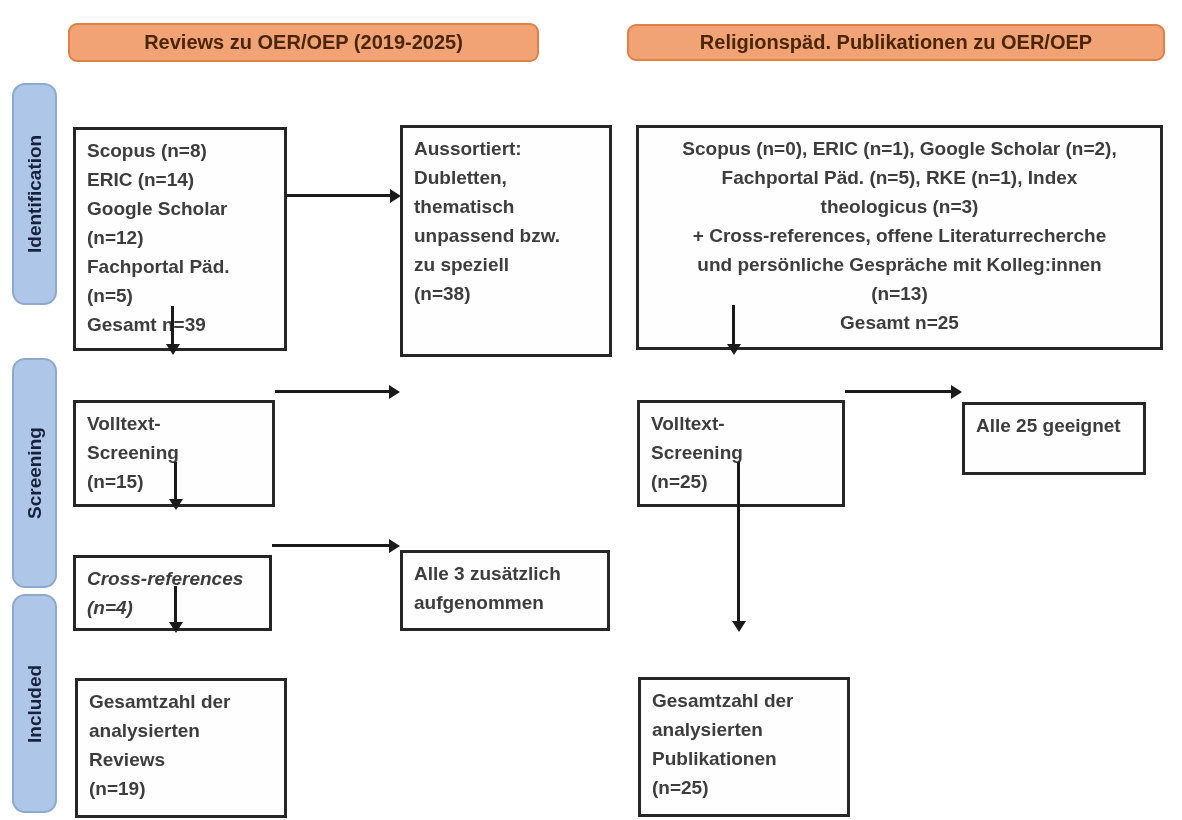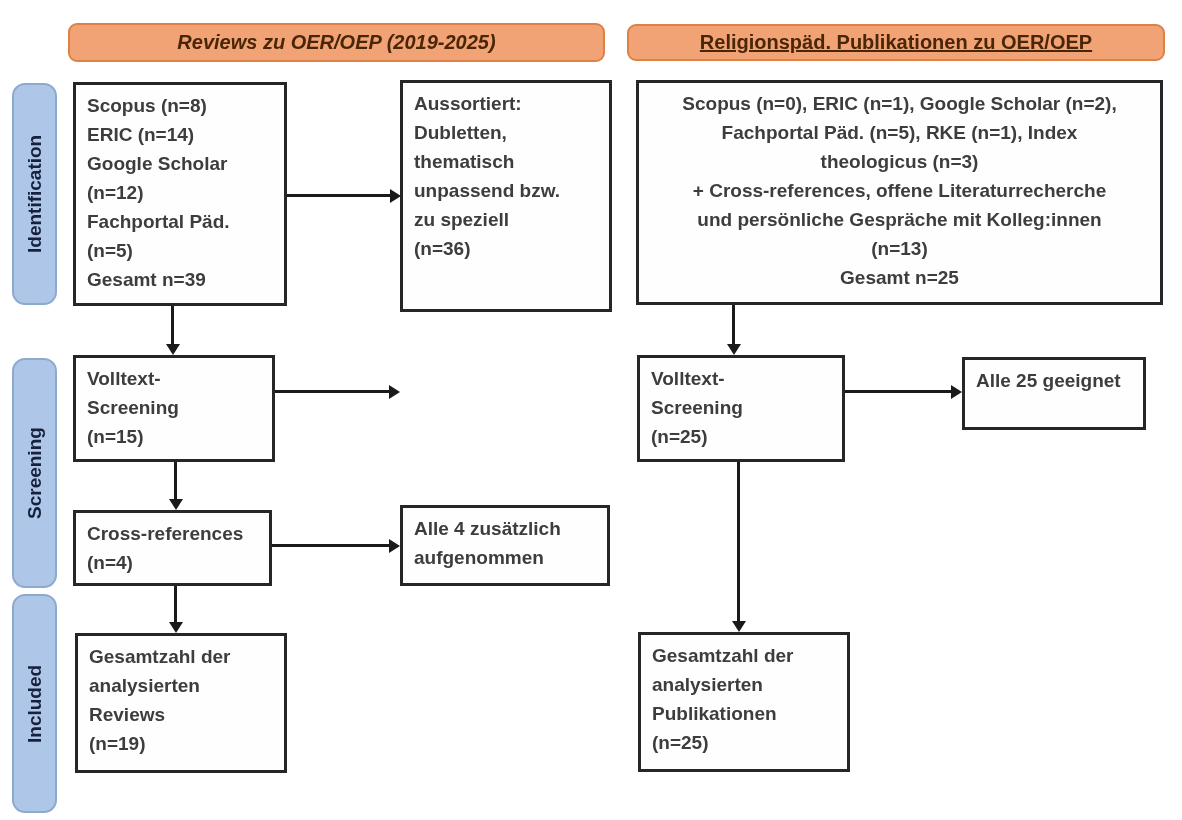--- a/index.html
+++ b/index.html
@@ -6,20 +6,21 @@
   .canvas{
     position:relative;width:1182px;height:820px;background:#ffffff;
     font-family:"Liberation Sans",sans-serif;overflow:hidden;
   }
   
   .fbox{
     position:absolute;background:#fefefe;border:3px solid #262626;
     box-sizing:border-box;padding:6px 11px;
     font-weight:600;font-size:19px;line-height:29px;color:#3d3d3d;
     white-space:pre-line;
+    margin-top:45px;
   }
   
   .hdr{
     position:absolute;background:#F2A376;border:2px solid #DD8147;border-radius:9px;
     box-sizing:border-box;display:flex;align-items:center;justify-content:center;
     font-weight:700;font-size:20px;color:#4A2608;
   }
   
   .stage{
     position:absolute;background:#AEC7E8;border:2px solid #8EA9CE;border-radius:13px;
@@ -37,46 +38,46 @@
   .arrow-v::after{
     content:"";position:absolute;top:100%;left:50%;transform:translateX(-50%);
     border-top:11px solid #1a1a1a;border-left:7px solid transparent;border-right:7px solid transparent;
   }
 </style>
 </head>
 <body>
 
 <div class="canvas">
 
-  <div class="hdr" style="left:68px;top:23px;width:537px;height:39px;font-style:italic;">Reviews zu OER/OEP (2019-2025)</div>
-  <div class="hdr" style="left:627px;top:24px;width:538px;height:37px;text-decoration:underline;">Religionspäd. Publikationen zu OER/OEP</div>
+  <div class="hdr" style="left:68px;top:23px;width:471px;height:39px;">Reviews zu OER/OEP (2019-2025)</div>
+  <div class="hdr" style="left:627px;top:24px;width:538px;height:37px;">Religionspäd. Publikationen zu OER/OEP</div>
 
   <div class="stage" style="left:12px;top:83px;width:45px;height:222px;">Identification</div>
   <div class="stage" style="left:12px;top:358px;width:45px;height:230px;">Screening</div>
   <div class="stage" style="left:12px;top:594px;width:45px;height:219px;">Included</div>
 
   <div class="fbox" style="left:73px;top:82px;width:214px;height:224px;">Scopus (n=8)
 ERIC (n=14)
 Google Scholar
 (n=12)
 Fachportal Päd.
 (n=5)
 Gesamt n=39</div>
   <div class="fbox" style="left:400px;top:80px;width:212px;height:232px;">Aussortiert:
 Dubletten,
 thematisch
 unpassend bzw.
 zu speziell
-(n=36)</div>
+(n=38)</div>
   <div class="fbox" style="left:73px;top:355px;width:202px;height:107px;">Volltext-
 Screening
 (n=15)</div>
-  <div class="fbox" style="left:73px;top:510px;width:199px;height:76px;">Cross-references
+  <div class="fbox" style="left:73px;top:510px;width:199px;height:76px;font-style:italic;">Cross-references
 (n=4)</div>
-  <div class="fbox" style="left:400px;top:505px;width:210px;height:81px;">Alle 4 zusätzlich
+  <div class="fbox" style="left:400px;top:505px;width:210px;height:81px;">Alle 3 zusätzlich
 aufgenommen</div>
   <div class="fbox" style="left:75px;top:633px;width:212px;height:140px;">Gesamtzahl der
 analysierten
 Reviews
 (n=19)</div>
 
   <div class="fbox" style="left:636px;top:80px;width:527px;height:225px;text-align:center;">Scopus (n=0), ERIC (n=1), Google Scholar (n=2),
 Fachportal Päd. (n=5), RKE (n=1), Index
 theologicus (n=3)
 + Cross-references, offene Literaturrecherche

